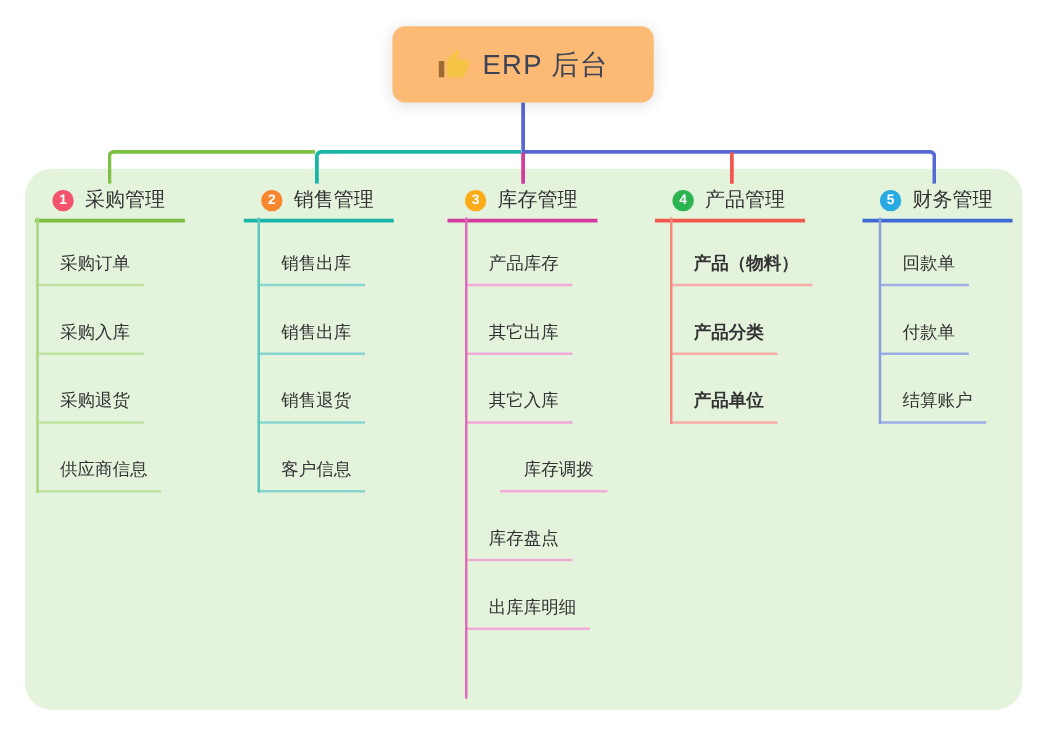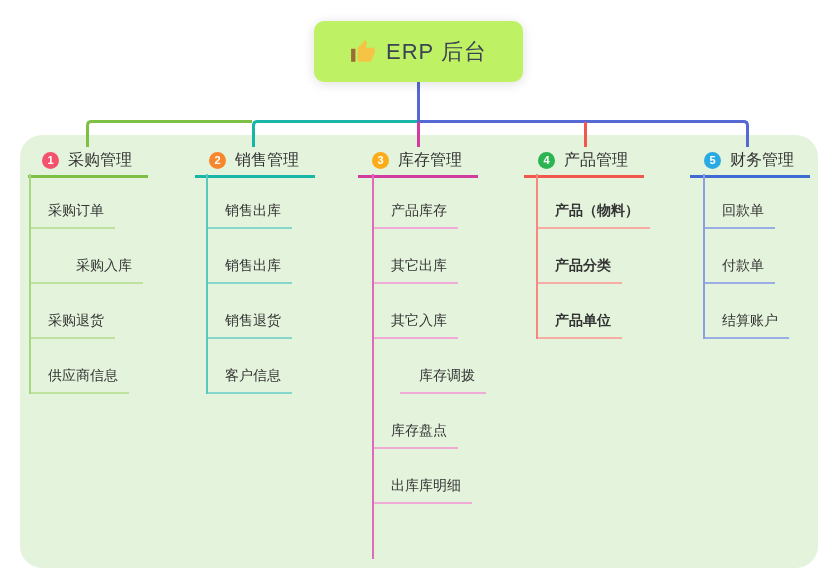--- a/index.html
+++ b/index.html
@@ -2,21 +2,21 @@
 <html><head>
 <meta charset="utf-8">
 <style>
   html,body{margin:0;padding:0;background:#fff;}
   .canvas{position:relative;width:839px;height:588px;background:#ffffff;
           font-family:"Liberation Sans",sans-serif;overflow:hidden;}
   .panel{position:absolute;left:20px;top:135px;width:798px;height:433px;
          background:#e4f3dc;border-radius:22px;}
   
   .root-card{position:absolute;left:314px;top:21px;width:209px;height:61px;
-             background:#bef264;border-radius:10px;
+             background:#fdba74;border-radius:10px;
              box-shadow:0 2px 12px rgba(0,0,0,.13);
              display:flex;align-items:center;justify-content:center;gap:10px;cursor:pointer;}
   .root-label{font-size:22px;color:#3c4356;font-weight:500;letter-spacing:1px;white-space:nowrap;}
   .thumb-icon{width:26px;height:26px;flex:none;}
   
   .root-vline{position:absolute;left:417px;top:82px;width:3px;height:38px;}
   .elbow{position:absolute;top:120px;height:27px;box-sizing:border-box;
          border-style:solid;border-width:0;border-top-width:3px;border-left-width:3px;
          border-top-left-radius:5px;}
   #elbow-1{left:86px;width:166px;}
@@ -63,21 +63,21 @@
   <div>
     <div class="branch-title" style="left: 28px; border-bottom-color: rgb(126, 192, 67);">
       <span class="badge" style="background: rgb(244, 83, 110);">1</span>
       <span class="title-text">采购管理</span>
     </div>
     <div class="children" style="left: 29px;">
       <div class="vline" style="height: 220px; background: rgb(169, 215, 127);"></div>
     <div class="child-row" style="border-bottom-color: rgb(191, 226, 160);">
             <span class="child-label">采购订单</span>
           </div>
-          <div class="child-row" style="border-bottom-color: rgb(191, 226, 160); padding-left: 28px;">
+          <div class="child-row" style="border-bottom-color: rgb(191, 226, 160);">
             <span class="child-label">采购入库</span>
           </div>
           <div class="child-row" style="border-bottom-color: rgb(191, 226, 160);">
             <span class="child-label">采购退货</span>
           </div>
           <div class="child-row" style="border-bottom-color: rgb(191, 226, 160);">
             <span class="child-label">供应商信息</span>
           </div>
         </div>
   </div>

